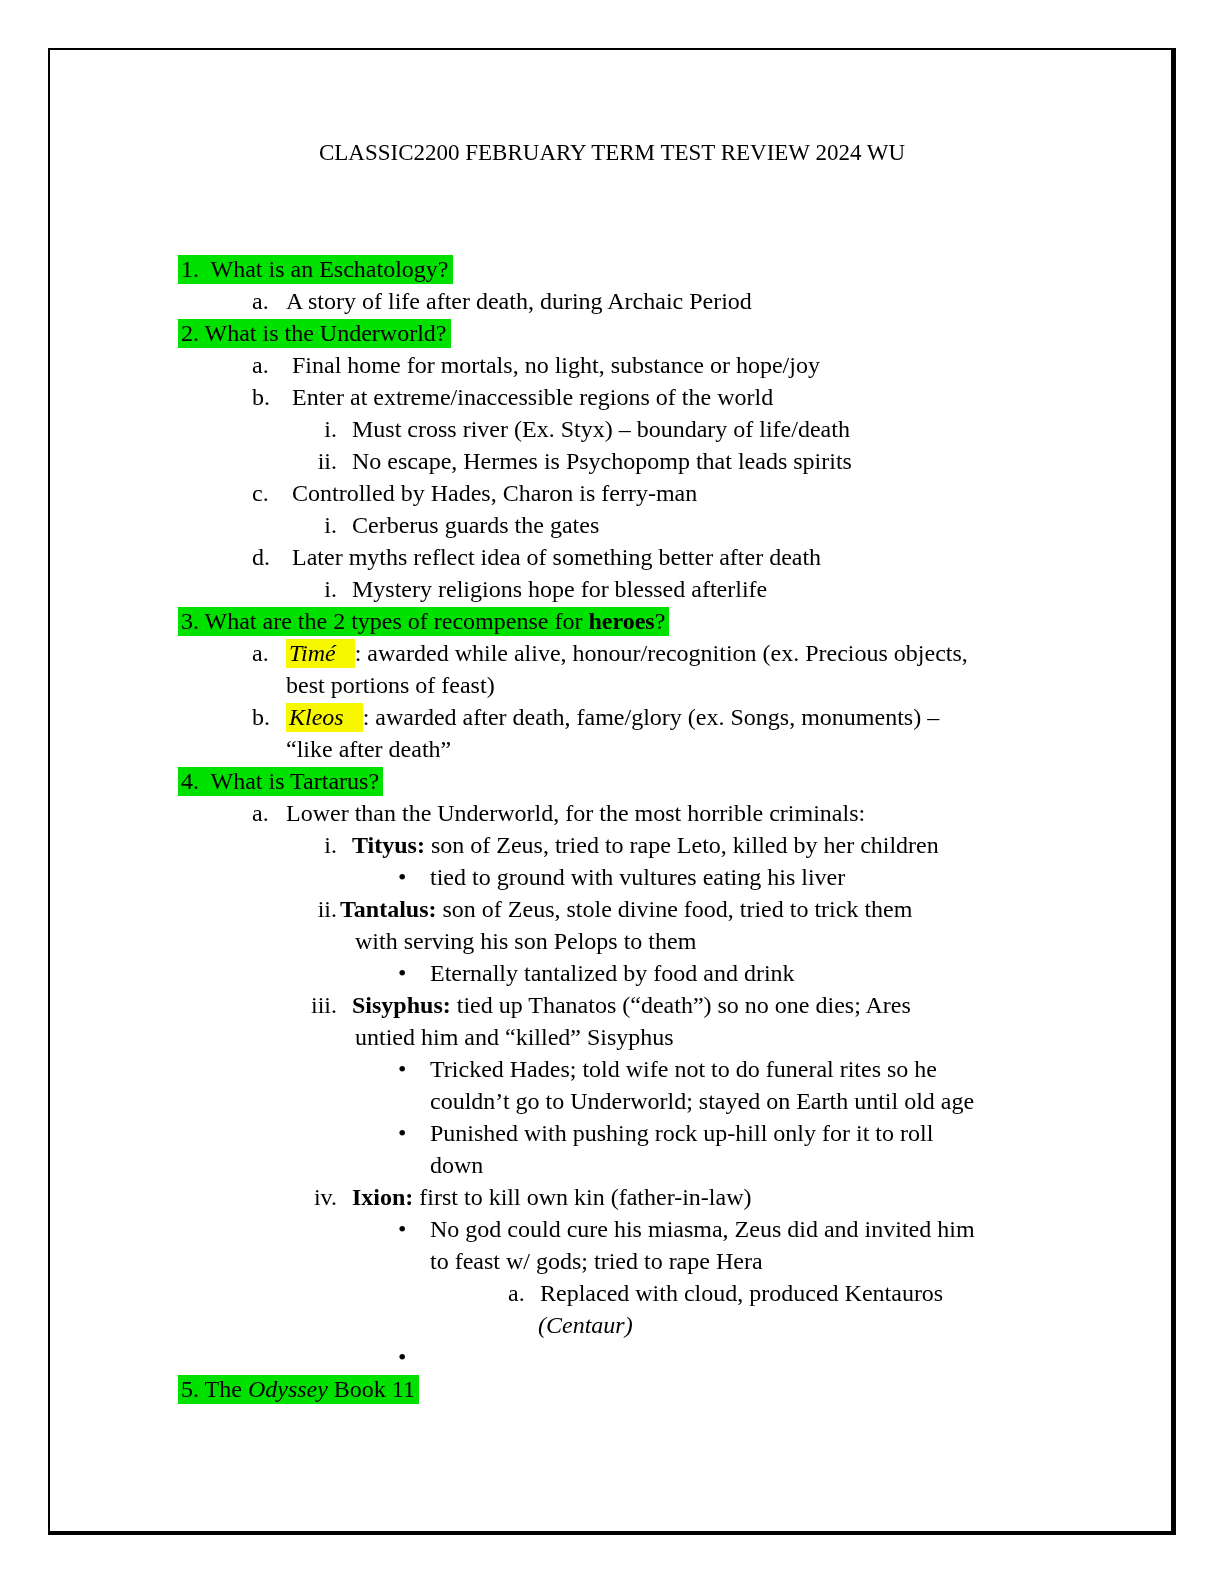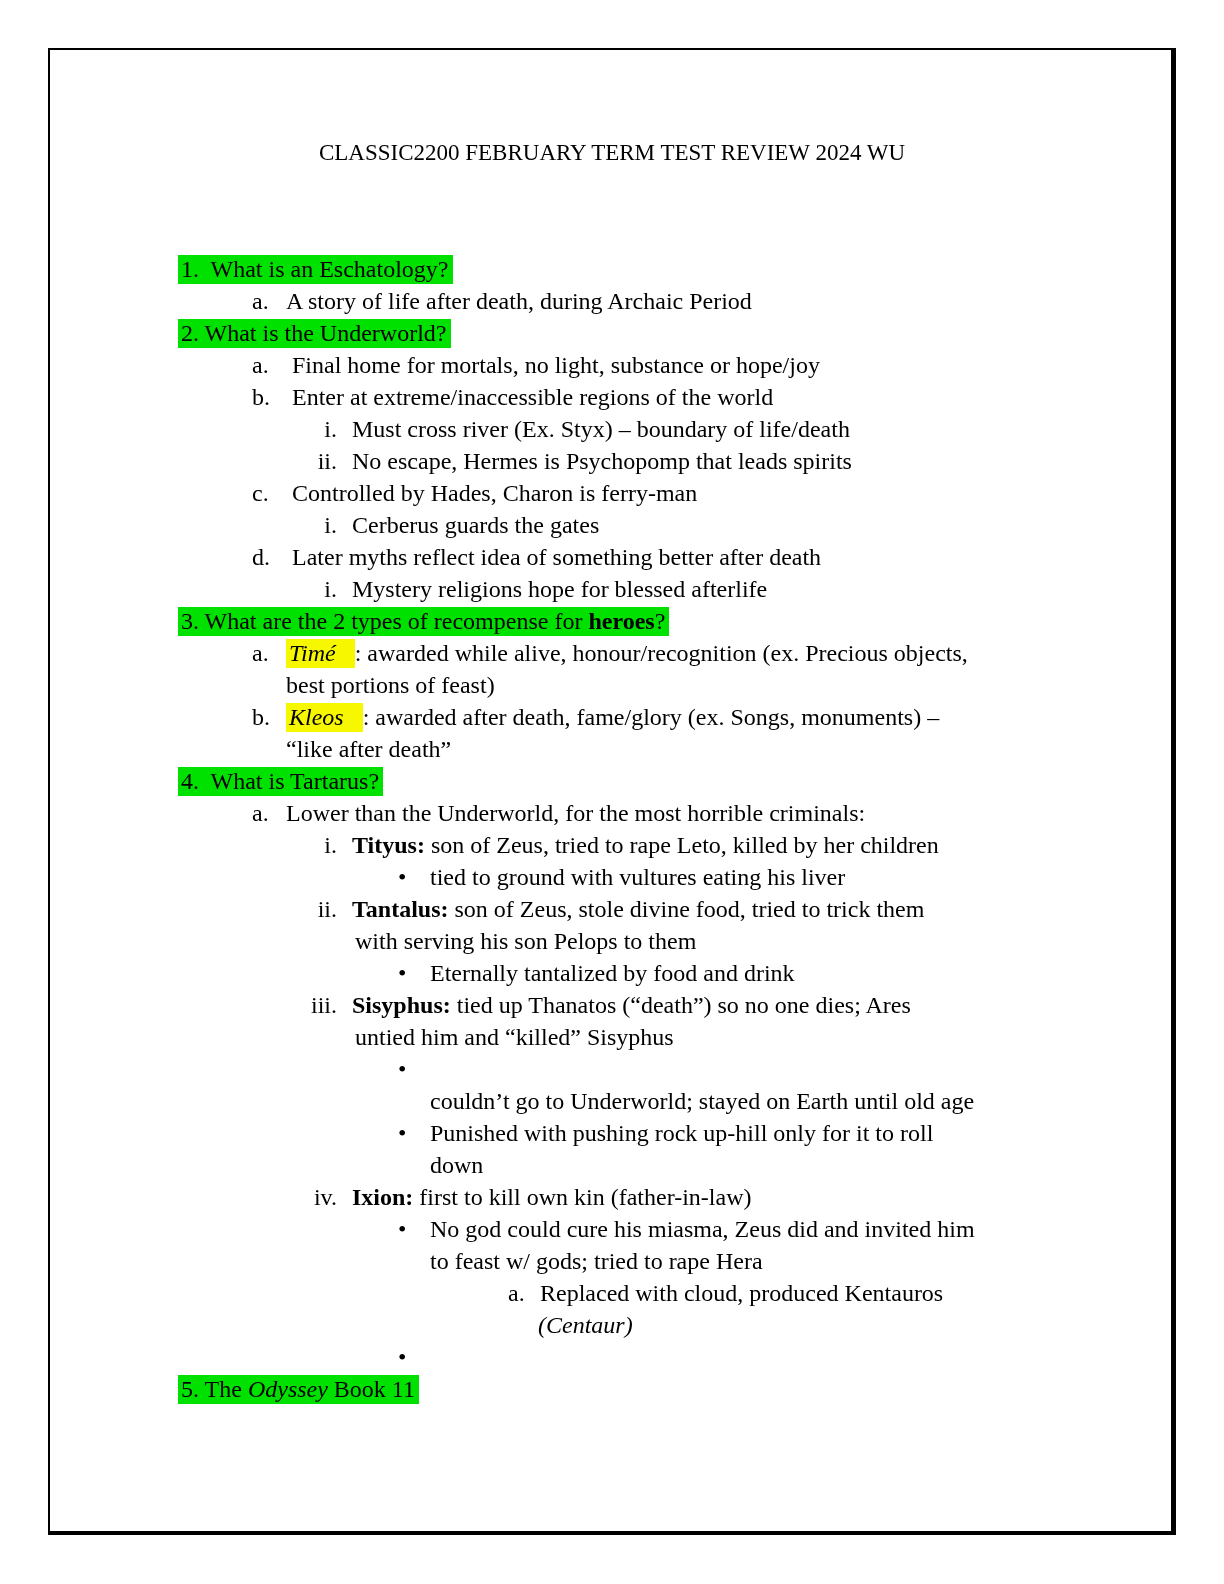--- a/index.html
+++ b/index.html
@@ -53,26 +53,26 @@
     <div class="line"><span class="marker" style="left: 0px; width: 193px; text-align: right;">i.</span><span class="text" style="left: 208px;"><span>Mystery religions hope for blessed afterlife</span></span></div>
     <div class="line"><span class="text" style="left: 34px;"><span class="hl-green"><span>3. What are the 2 types of recompense for </span><span class="bold">heroes</span><span>?</span></span></span></div>
     <div class="line"><span class="marker" style="left: 108px;">a.</span><span class="text" style="left: 142px;"><span class="italic hl-yellow">Timé</span><span>: awarded while alive, honour/recognition (ex. Precious objects,</span></span></div>
     <div class="line"><span class="text" style="left: 142px;"><span>best portions of feast)</span></span></div>
     <div class="line"><span class="marker" style="left: 108px;">b.</span><span class="text" style="left: 142px;"><span class="italic hl-yellow">Kleos</span><span>: awarded after death, fame/glory (ex. Songs, monuments) –</span></span></div>
     <div class="line"><span class="text" style="left: 142px;"><span>“like after death”</span></span></div>
     <div class="line"><span class="text" style="left: 34px;"><span class="hl-green"><span>4.&nbsp; What is Tartarus?</span></span></span></div>
     <div class="line"><span class="marker" style="left: 108px;">a.</span><span class="text" style="left: 142px;"><span>Lower than the Underworld, for the most horrible criminals:</span></span></div>
     <div class="line"><span class="marker" style="left: 0px; width: 193px; text-align: right;">i.</span><span class="text" style="left: 208px;"><span class="bold">Tityus:</span><span> son of Zeus, tried to rape Leto, killed by her children</span></span></div>
     <div class="line"><span class="marker" style="left: 254px;">•</span><span class="text" style="left: 286px;"><span>tied to ground with vultures eating his liver</span></span></div>
-    <div class="line"><span class="marker" style="left: 0px; width: 193px; text-align: right;">ii.</span><span class="text" style="left: 208px;"><span class="bold">Tantalus:</span><span> son of Zeus, stole divine food, tried to trick them</span></span></div>
+    <div class="line"><span class="marker" style="left: 0px; width: 193px; text-align: right;">ii.</span><span class="text" style="left: 196px;"><span class="bold">Tantalus:</span><span> son of Zeus, stole divine food, tried to trick them</span></span></div>
     <div class="line"><span class="text" style="left: 211px;"><span>with serving his son Pelops to them</span></span></div>
     <div class="line"><span class="marker" style="left: 254px;">•</span><span class="text" style="left: 286px;"><span>Eternally tantalized by food and drink</span></span></div>
     <div class="line"><span class="marker" style="left: 0px; width: 193px; text-align: right;">iii.</span><span class="text" style="left: 208px;"><span class="bold">Sisyphus:</span><span> tied up Thanatos (“death”) so no one dies; Ares</span></span></div>
     <div class="line"><span class="text" style="left: 211px;"><span>untied him and “killed” Sisyphus</span></span></div>
-    <div class="line"><span class="marker" style="left: 254px;">•</span></div>
+    <div class="line"><span class="marker" style="left: 254px;">•</span><span class="text" style="left: 286px;"><span>Tricked Hades; told wife not to do funeral rites so he</span></span></div>
     <div class="line"><span class="text" style="left: 286px;"><span>couldn’t go to Underworld; stayed on Earth until old age</span></span></div>
     <div class="line"><span class="marker" style="left: 254px;">•</span><span class="text" style="left: 286px;"><span>Punished with pushing rock up-hill only for it to roll</span></span></div>
     <div class="line"><span class="text" style="left: 286px;"><span>down</span></span></div>
     <div class="line"><span class="marker" style="left: 0px; width: 193px; text-align: right;">iv.</span><span class="text" style="left: 208px;"><span class="bold">Ixion:</span><span> first to kill own kin (father-in-law)</span></span></div>
     <div class="line"><span class="marker" style="left: 254px;">•</span><span class="text" style="left: 286px;"><span>No god could cure his miasma, Zeus did and invited him</span></span></div>
     <div class="line"><span class="text" style="left: 286px;"><span>to feast w/ gods; tried to rape Hera</span></span></div>
     <div class="line"><span class="marker" style="left: 364px;">a.</span><span class="text" style="left: 396px;"><span>Replaced with cloud, produced Kentauros</span></span></div>
     <div class="line"><span class="text" style="left: 394px; font-style: italic;"><span>(Centaur)</span></span></div>
     <div class="line"><span class="marker" style="left: 254px;">•</span></div>
     <div class="line"><span class="text" style="left: 34px;"><span class="hl-green"><span>5. The </span><span class="italic">Odyssey</span><span> Book 11</span></span></span></div>

